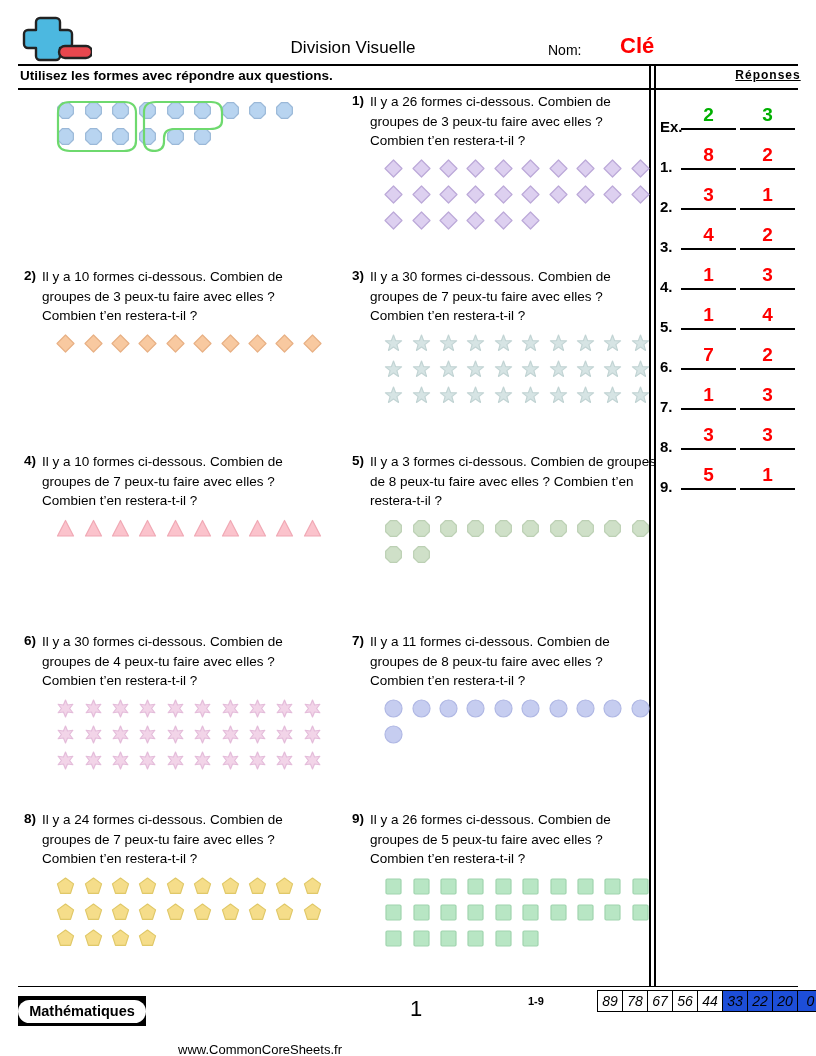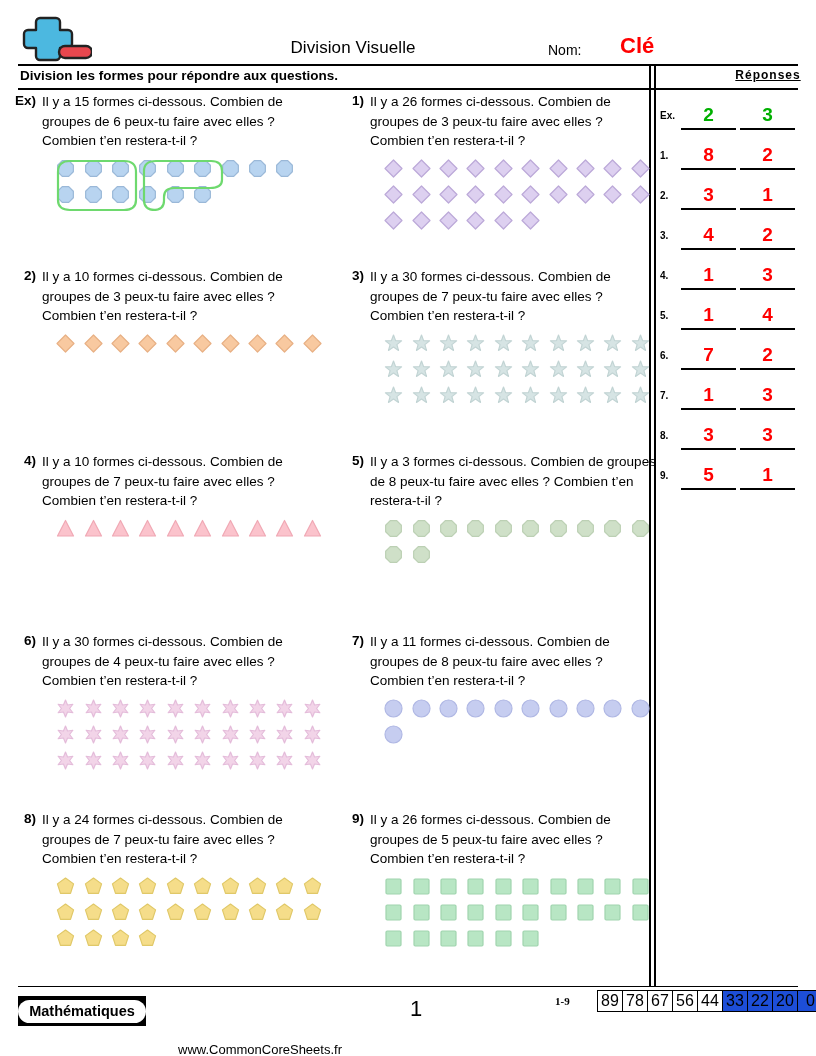--- a/index.html
+++ b/index.html
@@ -93,22 +93,22 @@
   }
 
   
   #answers {
     position: absolute; left: 660px; top: 100px; width: 152px;
   }
   .ans-row {
     position: relative; height: 40px;
   }
   .ans-idx {
-    position: absolute; left: 0; top: 10px;
-    font-size: 10px; font-weight: bold;
+    position: absolute; left: 0; top: 18px;
+    font-size: 15px; font-weight: bold;
   }
   .ans-box {
     position: absolute; width: 55px; height: 30px;
     border-bottom: 2px solid #000;
     text-align: center;
   }
   .ans-box.first { left: 21px; }
   .ans-box.second { left: 80px; }
   .ans-val {
     font-size: 19px; font-weight: bold; line-height: 29px;
@@ -135,62 +135,59 @@
   #site {
     position: absolute; left: 178px; top: 1010px;
     font-size: 13px;
     margin-top: 32px;
   }
   #page-num {
     position: absolute; left: 410px; top: 996px;
     font-size: 22px;
   }
   #score-range {
-    position: absolute; left: 555px; top: 995px;
-    font-size: 11px; font-weight: bold; font-family: Liberation Serif, serif;
+    position: absolute; left: 528px; top: 995px;
+    font-size: 11px; font-weight: bold;
   }
   #score-scale {
     position: absolute; left: 597px; top: 990px;
     display: flex; border: 1.5px solid #000;
   }
   .score-cell {
     width: 25px; height: 20px; border-right: 1.5px solid #000;
-    font-size: 16px; display: flex; align-items: center; justify-content: center;
+    font-size: 14px; display: flex; align-items: center; justify-content: center;
     background: #fff;
+    font-style: italic;
   }
   .score-cell:last-child { border-right: none; }
   .score-cell.hl { background: #1d4ed8; }
 </style>
 </head>
 <body>
 
 <div id="header">
   <div id="logo">
     <svg width="74" height="46" viewBox="0 0 74 46">
       <path d="M22 2 h16 a4 4 0 0 1 4 4 v8 h8 a4 4 0 0 1 4 4 v10 a4 4 0 0 1 -4 4 h-8 v8 a4 4 0 0 1 -4 4 h-16 a4 4 0 0 1 -4 -4 v-8 h-8 a4 4 0 0 1 -4 -4 v-10 a4 4 0 0 1 4 -4 h8 v-8 a4 4 0 0 1 4 -4 z" fill="#4cb8e0" stroke="#222" stroke-width="2.4" stroke-linejoin="round"></path>
       <rect x="41" y="30" width="33" height="12" rx="6" fill="#e8474e" stroke="#222" stroke-width="2.4"></rect>
     </svg>
   </div>
   <div id="title">Division Visuelle</div>
   <div id="name-label">Nom:</div>
   <div id="name-value">Clé</div>
   <div id="header-rule"></div>
 </div>
 
-<div id="instructions">Division les formes pour répondre aux questions.</div>
+<div id="instructions">Utilisez les formes avec répondre aux questions.</div>
 <div id="answers-title">Réponses</div>
 <div id="instructions-rule"></div>
 <div id="divider"></div>
 
 <div id="problems">
     <div class="problem" style="left: 0px; top: 0px;">
-      <div class="prob-head">
-        <div class="prob-num">Ex)</div>
-        <div class="prob-text">Il y a 15 formes ci-dessous. Combien de groupes de 6 peux-tu faire avec elles ? Combien t’en restera-t-il ?</div>
-      </div>
       <div style="position: relative;">
         <div class="shapes" style="width: 246.6px;">
           <div class="shape-cell">
             <svg width="19" height="19" viewBox="0 0 19 19">
               <polygon points="17.35,12.75 12.75,17.35 6.25,17.35 1.65,12.75 1.65,6.25 6.25,1.65 12.75,1.65 17.35,6.25" fill="#b8d4f0" stroke="#9ab8d8" stroke-width="1.2" stroke-linejoin="round"></polygon>
             </svg>
           </div>
           <div class="shape-cell">
             <svg width="19" height="19" viewBox="0 0 19 19">
               <polygon points="17.35,12.75 12.75,17.35 6.25,17.35 1.65,12.75 1.65,6.25 6.25,1.65 12.75,1.65 17.35,6.25" fill="#b8d4f0" stroke="#9ab8d8" stroke-width="1.2" stroke-linejoin="round"></polygon>

